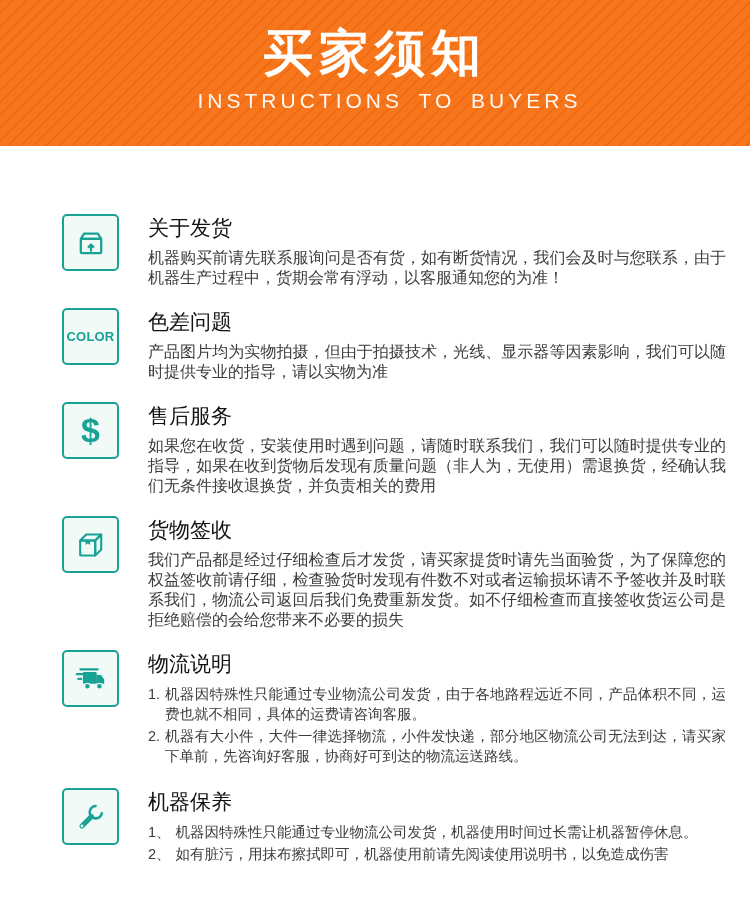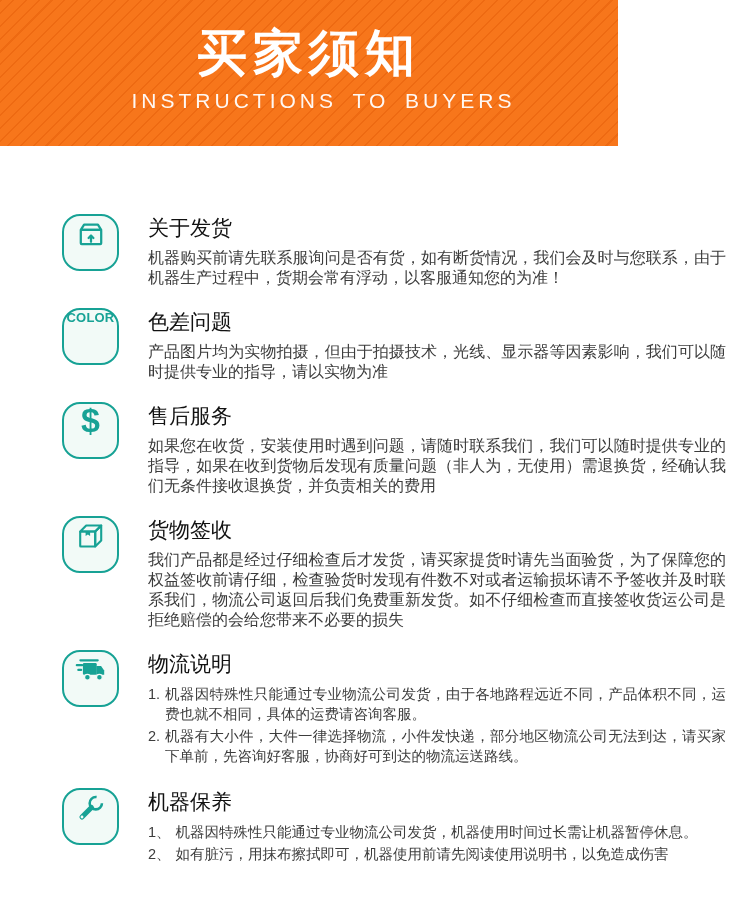--- a/index.html
+++ b/index.html
@@ -12,21 +12,21 @@
   }
   :root {
     --accent: #17a295;
     --icon-bg: #f2faf7;
     --banner-orange: #f7761b;
     --banner-stripe: #ee6a12;
     --heading-color: #111111;
     --body-color: #3c3c3c;
   }
   .banner {
-    width: 618px; height: 146px;
+    width: 750px; height: 146px;
     background-color: var(--banner-orange);
     background-image: repeating-linear-gradient(
       135deg,
       var(--banner-stripe) 0px, var(--banner-stripe) 1.5px,
       transparent 1.5px, transparent 9px
     );
     text-align: center;
   }
   .banner h1 {
     padding-top: 24px;
@@ -49,24 +49,24 @@
   }
   .sec {
     display: flex;
     align-items: flex-start;
     margin-bottom: 20px;
   }
   .icon-box {
     flex: 0 0 57px;
     width: 57px; height: 57px;
     border: 2px solid var(--accent);
-    border-radius: 18px;
+    border-radius: 5px;
     background: var(--icon-bg);
     display: flex;
-    align-items: flex-start;
+    align-items: center;
     justify-content: center;
     margin-right: 29px;
   }
   .icon-box svg { display: block; }
   .icon-text {
     color: var(--accent);
     font-weight: bold;
     font-size: 13px;
     letter-spacing: 0.2px;
   }

